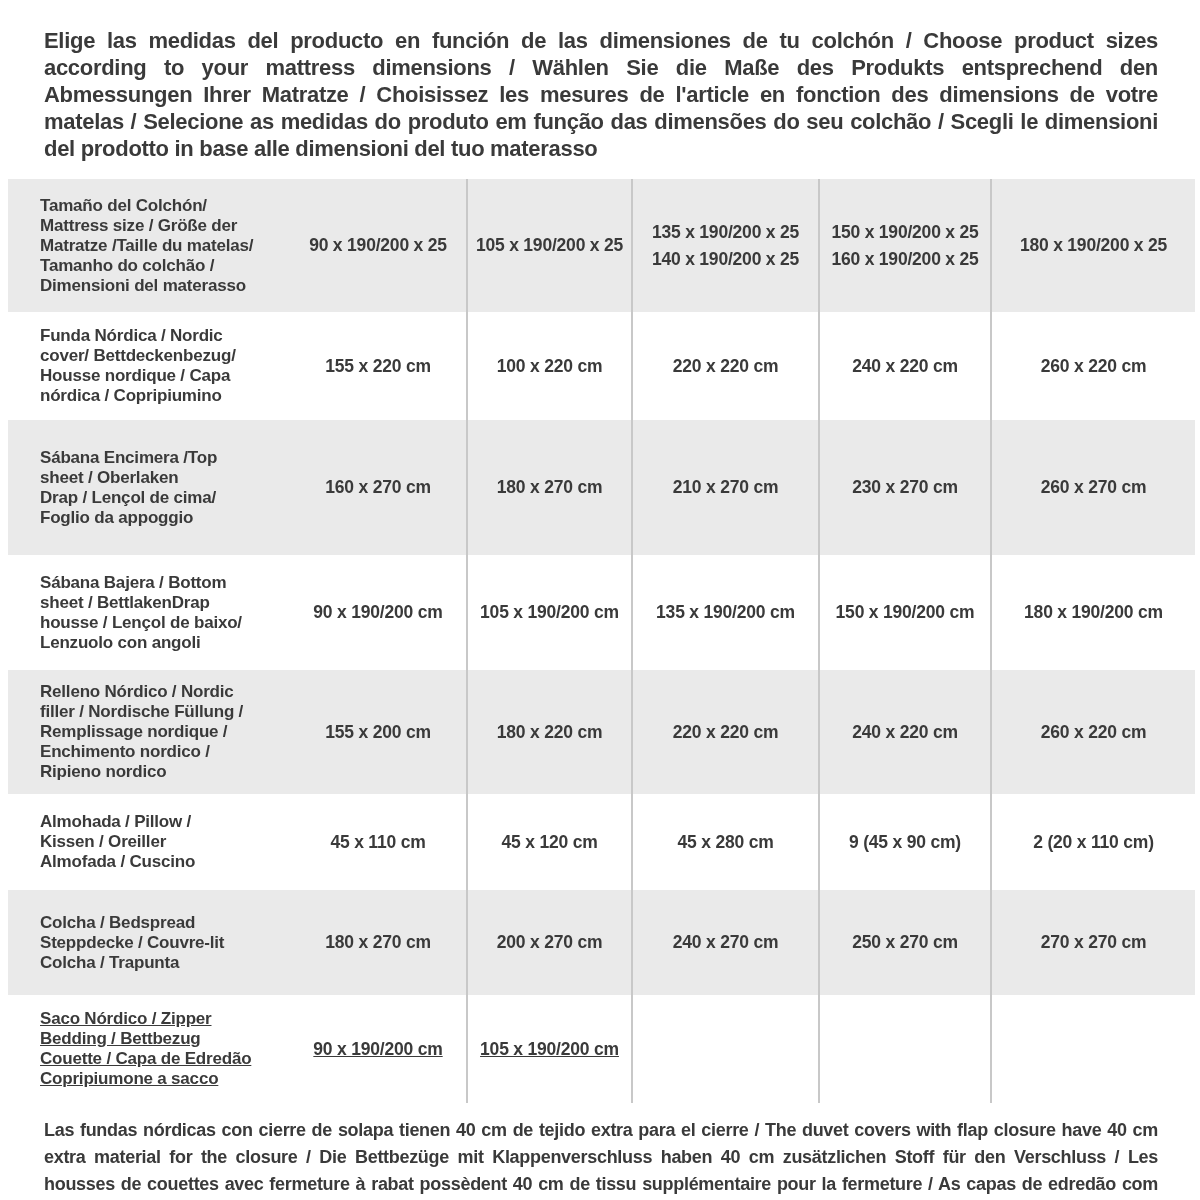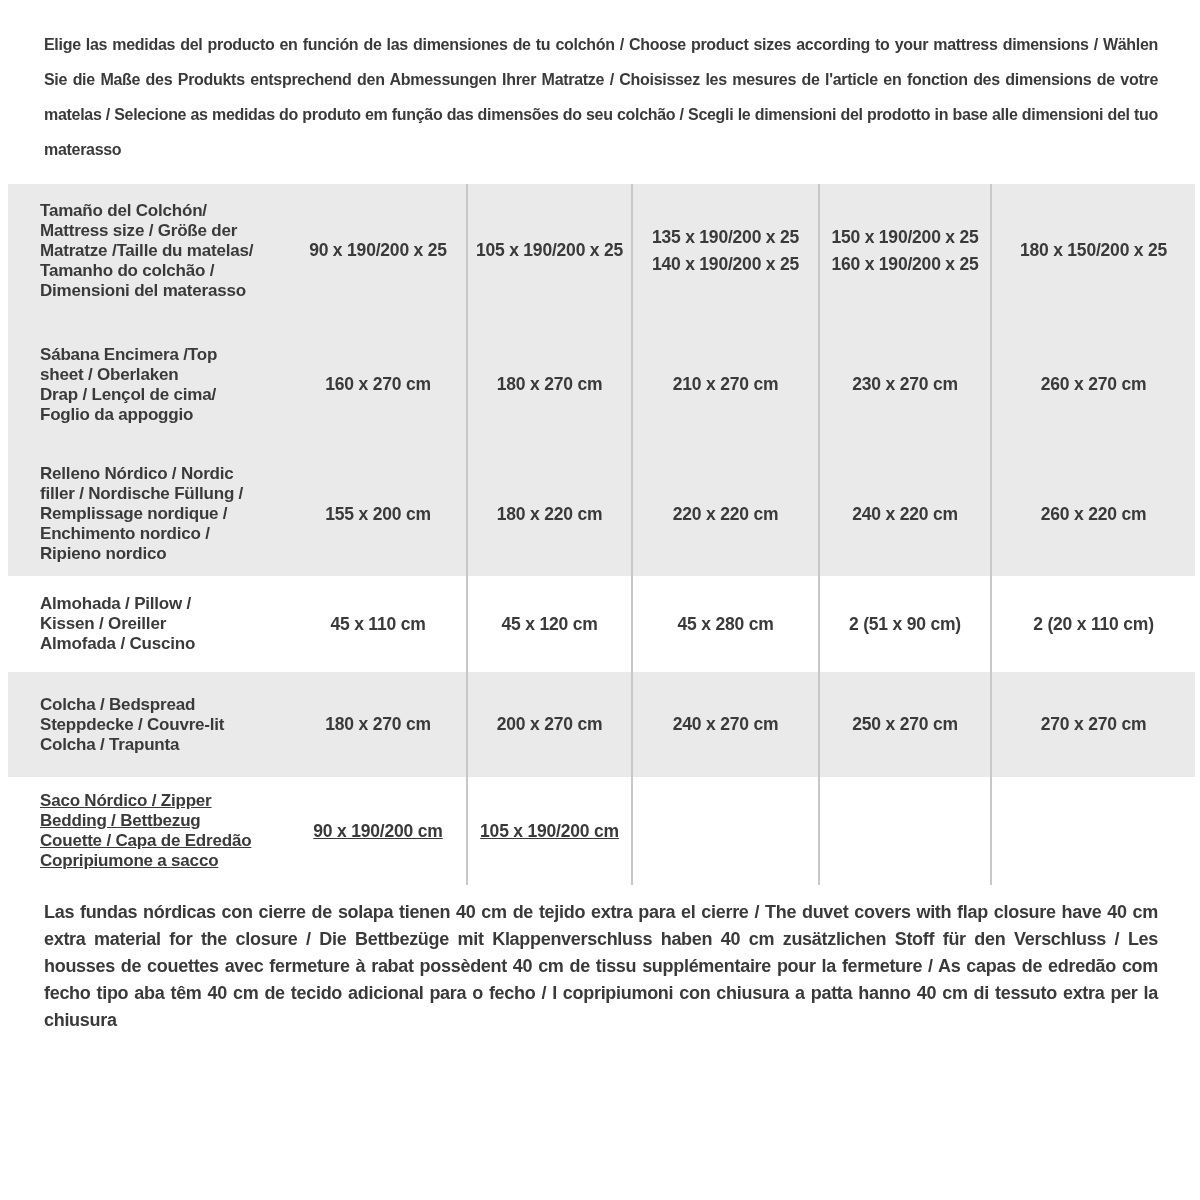--- a/index.html
+++ b/index.html
@@ -13,22 +13,22 @@
   body{
     width:1200px; height:1200px; overflow:hidden;
     background: var(--page);
     font-family: "Liberation Sans", "DejaVu Sans", sans-serif;
     font-weight: 700;
     color: var(--text);
     -webkit-font-smoothing: antialiased;
   }
   .intro{
     margin: 27px 42px 2px 44px;
-    font-size: 16px;
-    line-height: 35px;
+    font-size: 22px;
+    line-height: 27px;
     letter-spacing: -0.3px;
     text-align: justify;
   }
   table.size-table{
     margin: 17px 0 0 8px;
     width: 1187px;
     border-collapse: collapse;
     table-layout: fixed;
   }
   table.size-table td{
@@ -85,53 +85,75 @@
 Mattress size / Größe der
 Matratze /Taille du matelas/
 Tamanho do colchão /
 Dimensioni del materasso</td>
       <td>90 x 190/200 x 25</td>
       <td>105 x 190/200 x 25</td>
       <td>135 x 190/200 x 25
 140 x 190/200 x 25</td>
       <td>150 x 190/200 x 25
 160 x 190/200 x 25</td>
-      <td>180 x 150/200 x 25</td>
+      <td>180 x 190/200 x 25</td>
+    </tr>
+    <tr class="r-funda">
+      <td class="lbl">Funda Nórdica /  Nordic
+cover/ Bettdeckenbezug/
+Housse nordique  / Capa
+nórdica / Copripiumino</td>
+      <td>155 x 220 cm</td>
+      <td>100 x 220 cm</td>
+      <td>220 x 220 cm</td>
+      <td>240 x 220 cm</td>
+      <td>260 x 220 cm</td>
     </tr>
     <tr class="r-encimera stripe">
       <td class="lbl">Sábana Encimera /Top
 sheet / Oberlaken
 Drap / Lençol de cima/
 Foglio da appoggio</td>
       <td>160 x 270 cm</td>
       <td>180 x 270 cm</td>
       <td>210 x 270 cm</td>
       <td>230 x 270 cm</td>
       <td>260 x 270 cm</td>
+    </tr>
+    <tr class="r-bajera">
+      <td class="lbl">Sábana Bajera / Bottom
+sheet / BettlakenDrap
+housse / Lençol de baixo/
+Lenzuolo con angoli</td>
+      <td>90 x 190/200 cm</td>
+      <td>105 x 190/200 cm</td>
+      <td>135 x 190/200 cm</td>
+      <td>150 x 190/200 cm</td>
+      <td>180 x 190/200 cm</td>
     </tr>
     <tr class="r-relleno stripe">
       <td class="lbl">Relleno Nórdico / Nordic
 filler / Nordische Füllung /
 Remplissage nordique /
 Enchimento nordico /
 Ripieno nordico</td>
       <td>155 x 200 cm</td>
       <td>180 x 220 cm</td>
       <td>220 x 220 cm</td>
       <td>240 x 220 cm</td>
       <td>260 x 220 cm</td>
     </tr>
     <tr class="r-almohada">
       <td class="lbl">Almohada  / Pillow /
 Kissen / Oreiller
 Almofada / Cuscino</td>
       <td>45 x 110 cm</td>
       <td>45 x 120 cm</td>
       <td>45 x 280 cm</td>
-      <td>2 (51 x 90 cm)</td>
+      <td>9 (45 x 90 cm)</td>
       <td>2 (20 x 110 cm)</td>
     </tr>
     <tr class="r-colcha stripe">
       <td class="lbl">Colcha / Bedspread
 Steppdecke / Couvre-lit
 Colcha / Trapunta</td>
       <td>180 x 270 cm</td>
       <td>200 x 270 cm</td>
       <td>240 x 270 cm</td>
       <td>250 x 270 cm</td>

